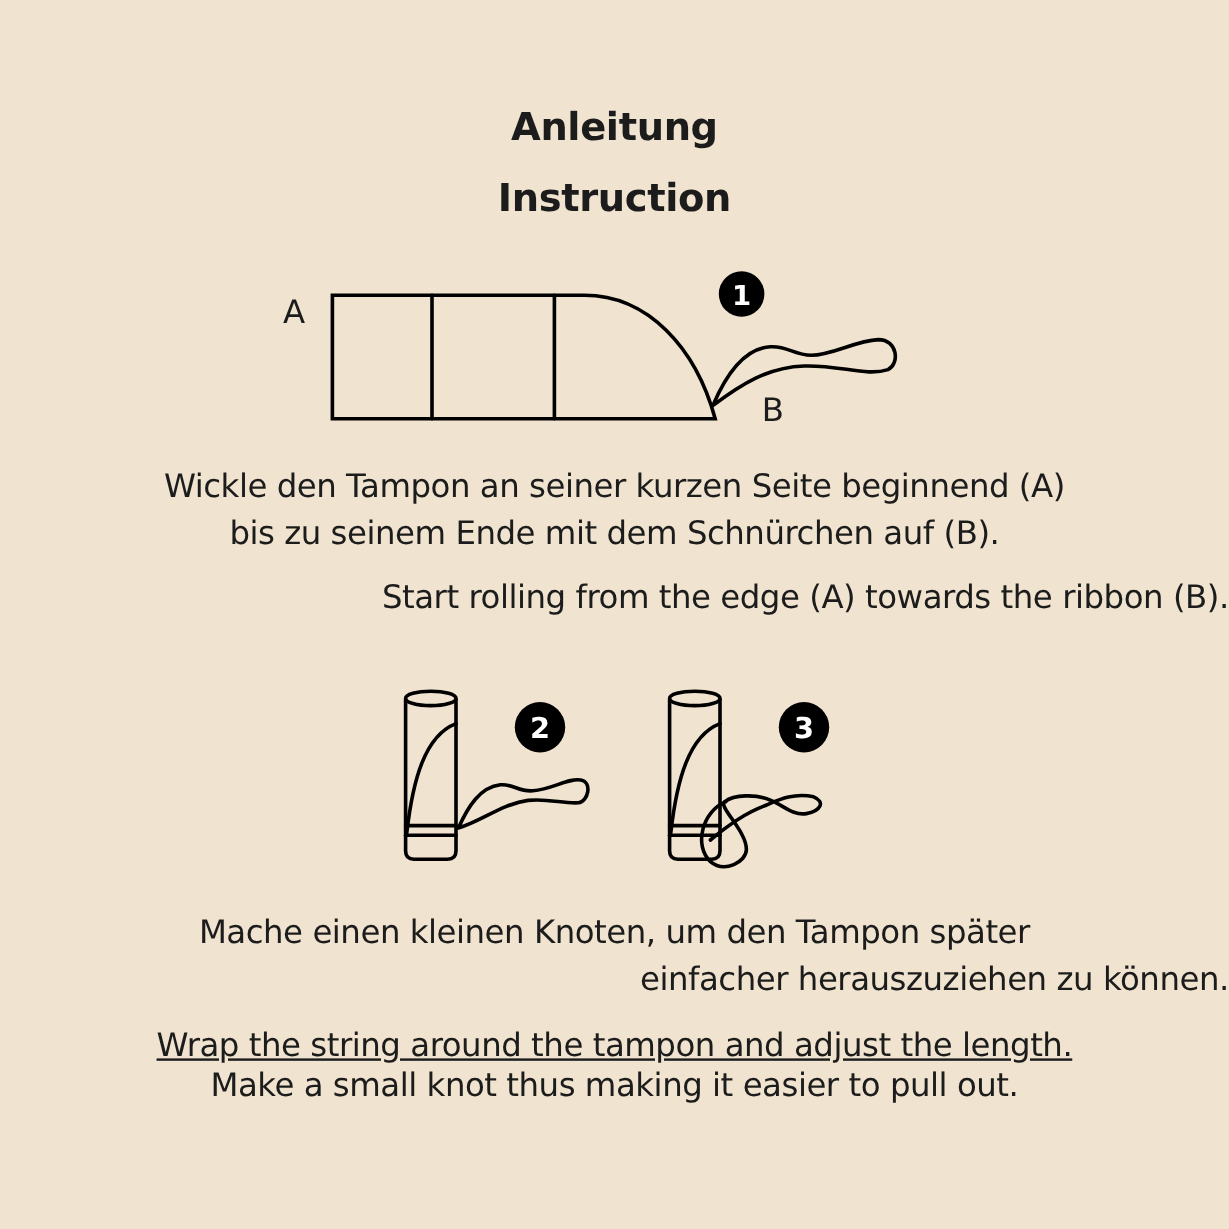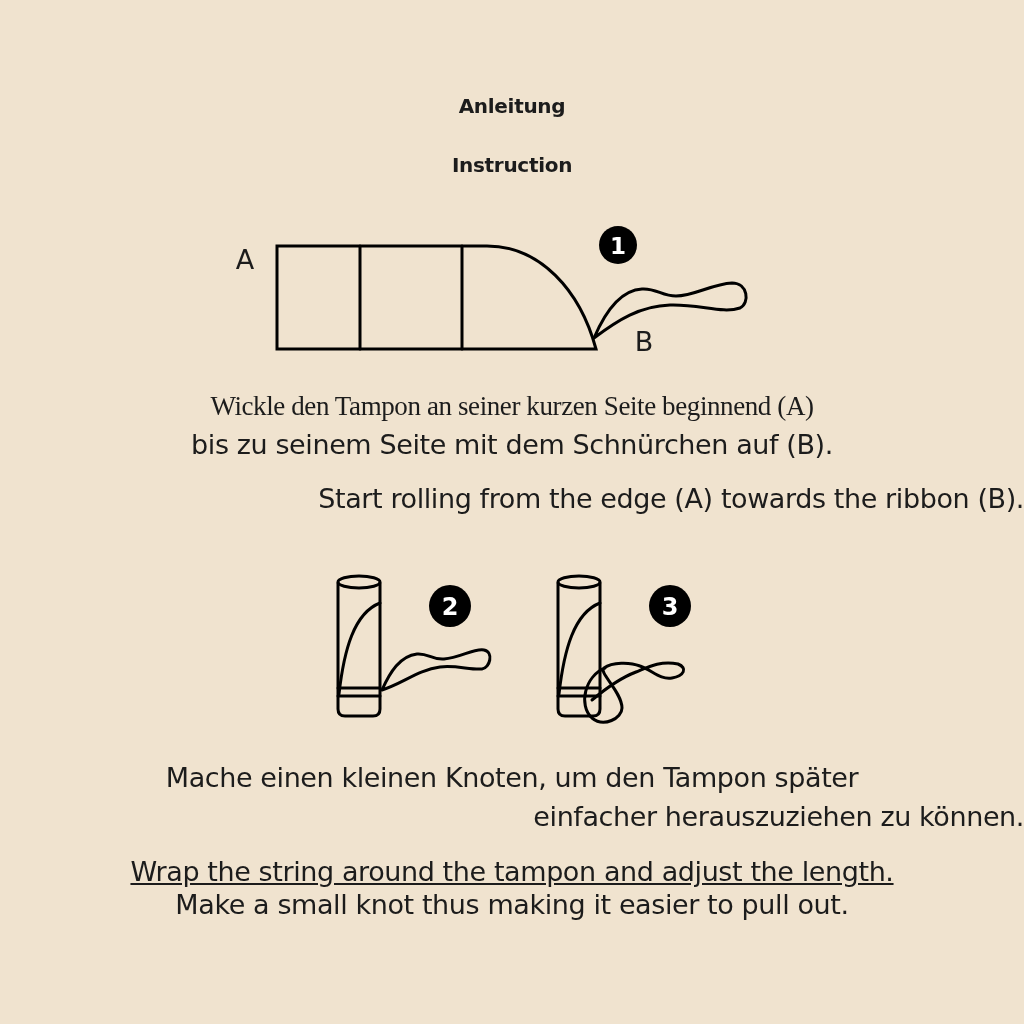--- a/index.html
+++ b/index.html
@@ -14,21 +14,21 @@
       overflow: hidden;
       font-family: "DejaVu Sans", sans-serif;
       color: #1c1c1c;
     }
     .title {
       position: absolute;
       left: 0;
       width: 1024px;
       text-align: center;
       font-weight: bold;
-      font-size: 20px;
+      font-size: 32px;
       line-height: 40px;
       letter-spacing: -0.3px;
     }
     .title.t1 { top: 86px; }
     .title.t2 { top: 125px; margin-top: 20px; }
 
     .para {
       position: absolute;
       left: 0;
       width: 1024px;
@@ -91,20 +91,20 @@
     <line x1="558" y1="688" x2="600" y2="688"></line>
     <line x1="558" y1="696" x2="600" y2="696"></line>
     <path d="M605 668 C585 676 578 705 592 718 C604 728 622 718 622 708 C622 692 598 672 604 668 C612 662 630 662 640 666 C652 670 660 680 672 678 C684 676 688 668 678 664 C660 660 646 668 636 672 C620 678 604 690 592 700"></path>
   </g>
   <g>
     <circle cx="670" cy="606" r="21" fill="#000"></circle>
     <text x="670" y="615" text-anchor="middle" font-size="24" font-weight="bold" fill="#fff">3</text>
   </g>
 </svg>
 
-<div class="para" style="top:386px;font-family:Liberation Serif, serif;">Wickle den Tampon an seiner kurzen Seite beginnend (A)</div>
-<div class="para" style="top:425px;">bis zu seinem Seite mit dem Schnürchen auf (B).</div>
+<div class="para" style="top:386px;">Wickle den Tampon an seiner kurzen Seite beginnend (A)</div>
+<div class="para" style="top:425px;">bis zu seinem Ende mit dem Schnürchen auf (B).</div>
 <div class="para" style="top:479px;text-align:right;">Start rolling from the edge (A) towards the ribbon (B).</div>
 
 <div class="para" style="top:758px;">Mache einen kleinen Knoten, um den Tampon später</div>
 <div class="para" style="top:797px;text-align:right;">einfacher herauszuziehen zu können.</div>
 <div class="para" style="top:852px;text-decoration:underline;">Wrap the string around the tampon and adjust the length.</div>
 <div class="para" style="top:885px;">Make a small knot thus making it easier to pull out.</div>
 
 </body></html>

